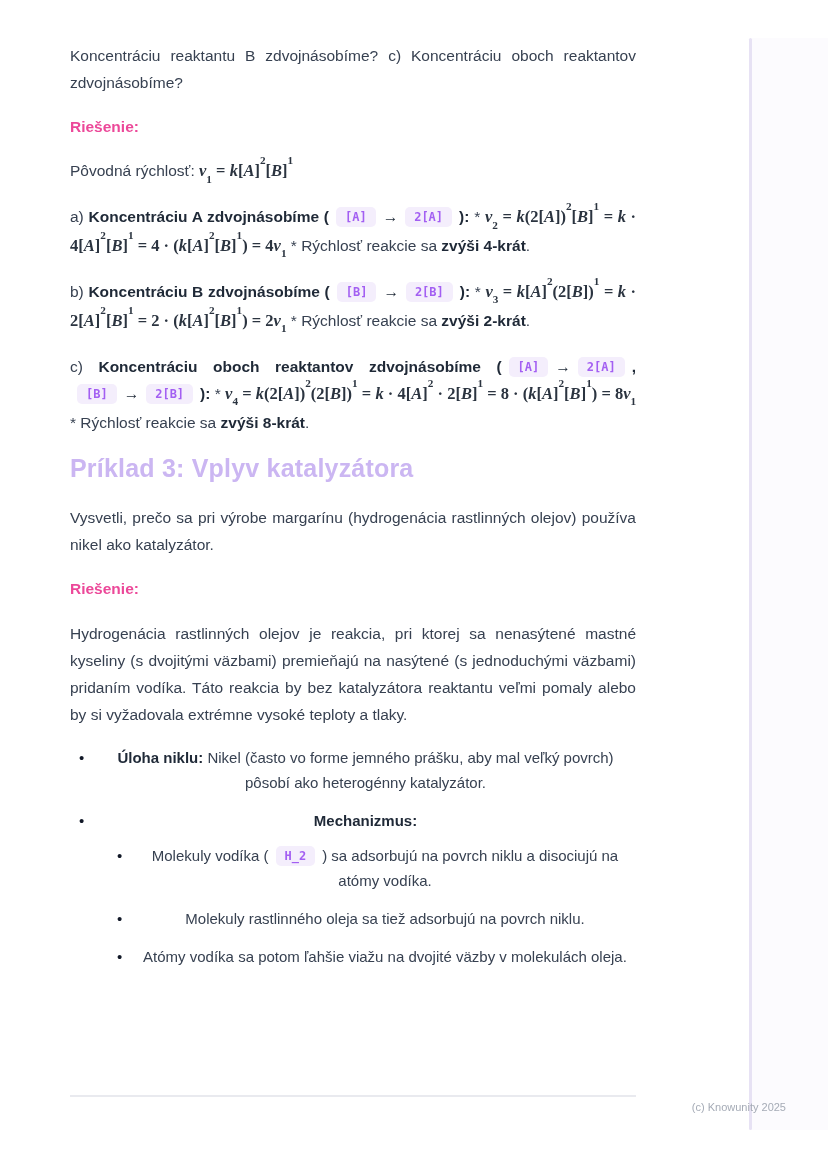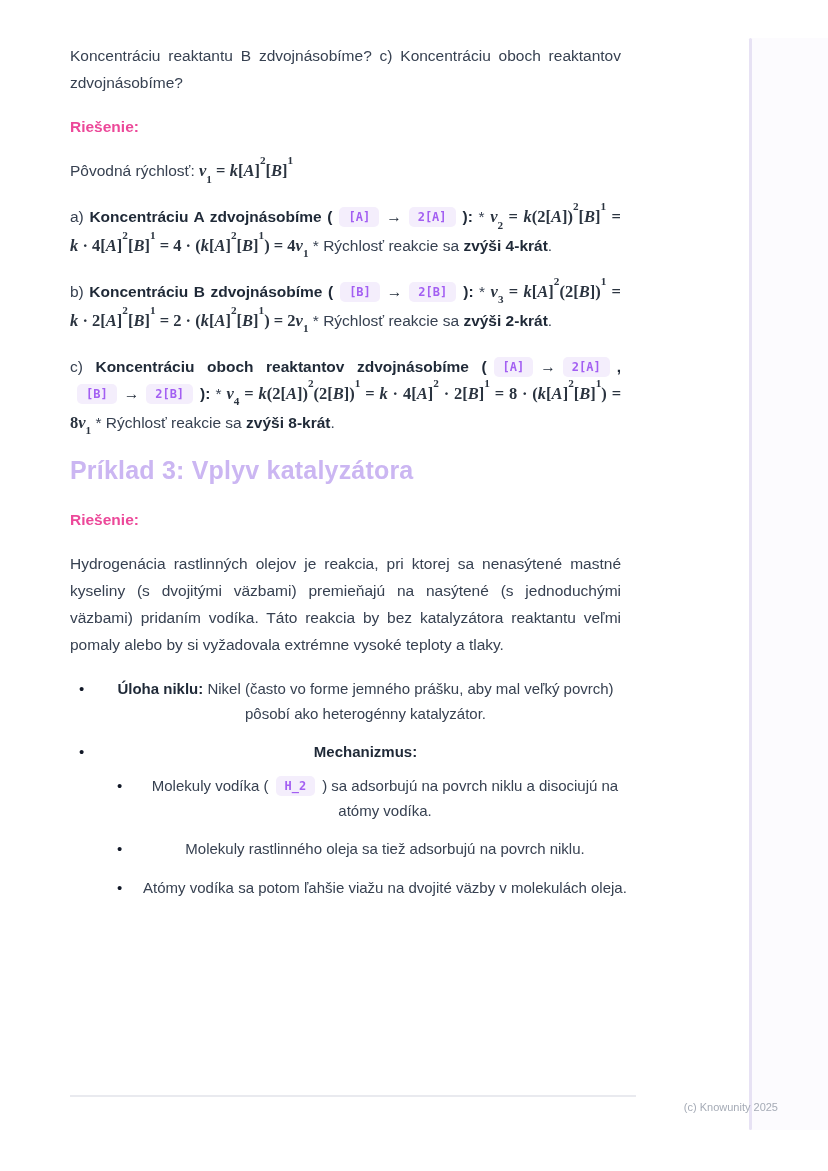--- a/index.html
+++ b/index.html
@@ -7,21 +7,21 @@
     width:828px;height:1171px;position:relative;overflow:hidden;
     background:#ffffff;
     font-family:"Liberation Sans","DejaVu Sans",sans-serif;
     color:#374151;
     -webkit-font-smoothing:antialiased;
   }
   .content{
     position:absolute;left:70px;top:42px;width:566px;
   }
   .para{
-    margin:0 15px 17px 0;
+    margin:0 0 17px 0;
     font-size:15.5px;line-height:1.75;
   }
   .jz{text-align:justify;}
   .label{font-weight:700;color:#ec4899;}
   strong{font-weight:700;color:#1f2937;}
   h2.section-heading{
     margin:2px 0 20px 0;
     font-size:25px;line-height:1.25;font-weight:700;
     color:#cbb6f2;letter-spacing:.2px;
   }
@@ -52,21 +52,21 @@
     color:#111827;font-size:15px;
   }
   ul.bul ul{list-style:none;margin:9px 0 11px 0;padding:0 0 0 39px;}
   ul.bul ul li{margin-bottom:13px;}
   ul.bul ul li::before{left:-17px;}
   .divider{
     position:absolute;left:70px;top:1095px;width:566px;height:0;
     border-top:2px solid #e9eaef;
   }
   .footer{
-    position:absolute;top:1101px;right:50px;
+    position:absolute;top:1101px;right:42px;
     font-size:11px;color:#a5abb6;
   }
   .scroll-track{
     position:absolute;left:749px;top:38px;width:3px;height:1092px;
     background:#e7e2f4;border-radius:2px;
   }
   .right-tint{
     position:absolute;left:752px;top:38px;right:0;height:1092px;
     background:#fcfbfe;pointer-events:none;
   }
@@ -75,20 +75,21 @@
 <body>
 
 <div class="content">
   <p class="para jz">Koncentráciu reaktantu B zdvojnásobíme? c) Koncentráciu oboch reaktantov zdvojnásobíme?</p>
   <p class="para label">Riešenie:</p>
   <p class="para"><span>Pôvodná rýchlosť: </span><span class="math"><span class="mi">v</span><sub>1</sub><span> </span><span>=</span><span> </span><span class="mi">k</span><span>[</span><span class="mi">A</span><span>]</span><sup>2</sup><span>[</span><span class="mi">B</span><span>]</span><sup>1</sup></span></p>
   <p class="para jz"><span>a) </span><strong>Koncentráciu A zdvojnásobíme (</strong><code class="code">[A]</code><strong>→</strong><code class="code">2[A]</code><strong>):</strong><span> * </span><span class="math"><span class="mi">v</span><sub>2</sub><span> </span><span>=</span><span> </span><span class="mi">k</span><span>(</span><span>2</span><span>[</span><span class="mi">A</span><span>]</span><span>)</span><sup>2</sup><span>[</span><span class="mi">B</span><span>]</span><sup>1</sup><span> </span><span>=</span><span> </span><span class="mi">k</span><span> </span><span>·</span><span> </span><span>4</span><span>[</span><span class="mi">A</span><span>]</span><sup>2</sup><span>[</span><span class="mi">B</span><span>]</span><sup>1</sup><span> </span><span>=</span><span> </span><span>4</span><span> </span><span>·</span><span> </span><span>(</span><span class="mi">k</span><span>[</span><span class="mi">A</span><span>]</span><sup>2</sup><span>[</span><span class="mi">B</span><span>]</span><sup>1</sup><span>)</span><span> </span><span>=</span><span> </span><span>4</span><span class="mi">v</span><sub>1</sub></span><span> * Rýchlosť reakcie sa </span><strong>zvýši 4-krát</strong><span>.</span></p>
   <p class="para jz"><span>b) </span><strong>Koncentráciu B zdvojnásobíme (</strong><code class="code">[B]</code><strong>→</strong><code class="code">2[B]</code><strong>):</strong><span> * </span><span class="math"><span class="mi">v</span><sub>3</sub><span> </span><span>=</span><span> </span><span class="mi">k</span><span>[</span><span class="mi">A</span><span>]</span><sup>2</sup><span>(</span><span>2</span><span>[</span><span class="mi">B</span><span>]</span><span>)</span><sup>1</sup><span> </span><span>=</span><span> </span><span class="mi">k</span><span> </span><span>·</span><span> </span><span>2</span><span>[</span><span class="mi">A</span><span>]</span><sup>2</sup><span>[</span><span class="mi">B</span><span>]</span><sup>1</sup><span> </span><span>=</span><span> </span><span>2</span><span> </span><span>·</span><span> </span><span>(</span><span class="mi">k</span><span>[</span><span class="mi">A</span><span>]</span><sup>2</sup><span>[</span><span class="mi">B</span><span>]</span><sup>1</sup><span>)</span><span> </span><span>=</span><span> </span><span>2</span><span class="mi">v</span><sub>1</sub></span><span> * Rýchlosť reakcie sa </span><strong>zvýši 2-krát</strong><span>.</span></p>
   <p class="para jz"><span>c) </span><strong>Koncentráciu oboch reaktantov zdvojnásobíme (</strong><code class="code">[A]</code><strong>→</strong><code class="code">2[A]</code><strong>,</strong><code class="code">[B]</code><strong>→</strong><code class="code">2[B]</code><strong>):</strong><span> * </span><span class="math"><span class="mi">v</span><sub>4</sub><span> </span><span>=</span><span> </span><span class="mi">k</span><span>(</span><span>2</span><span>[</span><span class="mi">A</span><span>]</span><span>)</span><sup>2</sup><span>(</span><span>2</span><span>[</span><span class="mi">B</span><span>]</span><span>)</span><sup>1</sup><span> </span><span>=</span><span> </span><span class="mi">k</span><span> </span><span>·</span><span> </span><span>4</span><span>[</span><span class="mi">A</span><span>]</span><sup>2</sup><span> </span><span>·</span><span> </span><span>2</span><span>[</span><span class="mi">B</span><span>]</span><sup>1</sup><span> </span><span>=</span><span> </span><span>8</span><span> </span><span>·</span><span> </span><span>(</span><span class="mi">k</span><span>[</span><span class="mi">A</span><span>]</span><sup>2</sup><span>[</span><span class="mi">B</span><span>]</span><sup>1</sup><span>)</span><span> </span><span>=</span><span> </span><span>8</span><span class="mi">v</span><sub>1</sub></span><span> * Rýchlosť reakcie sa </span><strong>zvýši 8-krát</strong><span>.</span></p>
   <h2 class="section-heading">Príklad 3: Vplyv katalyzátora</h2>
+  <p class="para jz">Vysvetli, prečo sa pri výrobe margarínu (hydrogenácia rastlinných olejov) používa nikel ako katalyzátor.</p>
   <p class="para label">Riešenie:</p>
   <p class="para jz">Hydrogenácia rastlinných olejov je reakcia, pri ktorej sa nenasýtené mastné kyseliny (s dvojitými väzbami) premieňajú na nasýtené (s jednoduchými väzbami) pridaním vodíka. Táto reakcia by bez katalyzátora reaktantu veľmi pomaly alebo by si vyžadovala extrémne vysoké teploty a tlaky.</p>
   <div>
       <ul class="bul">
         <li><strong>Úloha niklu:</strong><span> Nikel (často vo forme jemného prášku, aby mal veľký povrch) pôsobí ako heterogénny katalyzátor.</span></li>
         <li><strong>Mechanizmus:</strong><ul class="bul">
             <li><span>Molekuly vodíka (</span><code class="code">H_2</code><span>) sa adsorbujú na povrch niklu a disociujú na atómy vodíka.</span></li>
             <li><span>Molekuly rastlinného oleja sa tiež adsorbujú na povrch niklu.</span></li>
             <li><span>Atómy vodíka sa potom ľahšie viažu na dvojité väzby v molekulách oleja.</span></li>
           </ul></li>

